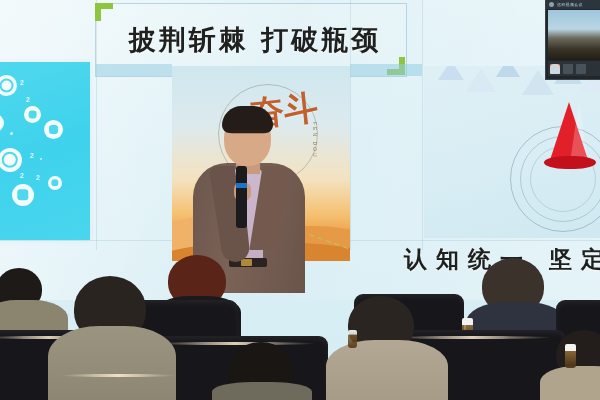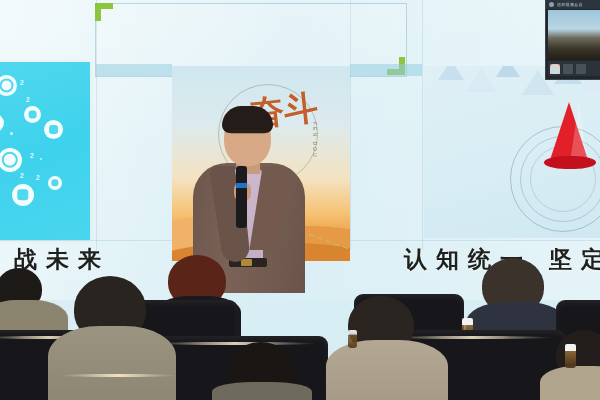--- a/index.html
+++ b/index.html
@@ -186,20 +186,21 @@
   <div class="seam" style="left:96px;top:0;width:1px;height:250px;"></div>
   <div class="seam" style="left:350px;top:0;width:1px;height:250px;"></div>
   <div class="seam" style="left:422px;top:0;width:1px;height:250px;"></div>
   <div class="seam" style="left:0;top:240px;width:600px;height:1px;"></div>
 
   <div class="title-box"></div>
   <div class="brk tl-h"></div>
   <div class="brk tl-v"></div>
   <div class="brk br-h"></div>
   <div class="brk br-v"></div>
+  <div class="title-text">披荆斩棘 打破瓶颈</div>
 
   <div class="slide-left">
     <div class="ico globe" style="left:4px;top:13px;width:21px;height:21px;"></div>
     <div class="ico" style="left:32px;top:44px;width:17px;height:17px;"></div>
     <div class="ico" style="left:52px;top:58px;width:19px;height:19px;"></div>
     <div class="ico globe" style="left:6px;top:86px;width:24px;height:24px;"></div>
     <div class="ico" style="left:20px;top:122px;width:22px;height:22px;"></div>
     <div class="ico" style="left:56px;top:114px;width:14px;height:14px;"></div>
     <div class="ico" style="left:-6px;top:52px;width:18px;height:18px;"></div>
     <div class="tiny" style="left:28px;top:17px;">2</div>
@@ -231,21 +232,20 @@
     <div class="compass"></div>
     <div class="compass in"></div>
     <div class="compass in2"></div>
     <div class="gem"></div>
     <div class="gem2"></div>
     <div class="gem-base"></div>
   </div>
 
   <div class="blue-band" style="left:96px;top:64px;width:76px;height:12px;"></div>
   <div class="blue-band" style="left:350px;top:64px;width:72px;height:12px;"></div>
-  <div class="strip-cn strip-left">战未来</div>
   <div class="strip-cn strip-right">认知统一 坚定</div>
 
   <div class="vc">
     <div class="vc-bar">
       <div class="vc-dot"></div>
       <div class="vc-title">远程视频会议</div>
     </div>
     <div class="vc-feed"></div>
     <div class="vc-tools">
       <div class="vc-btn active"></div>

